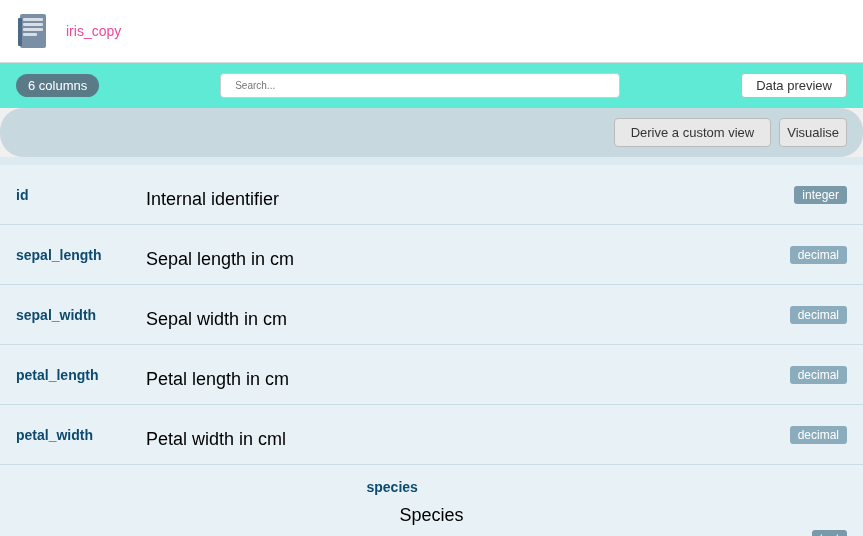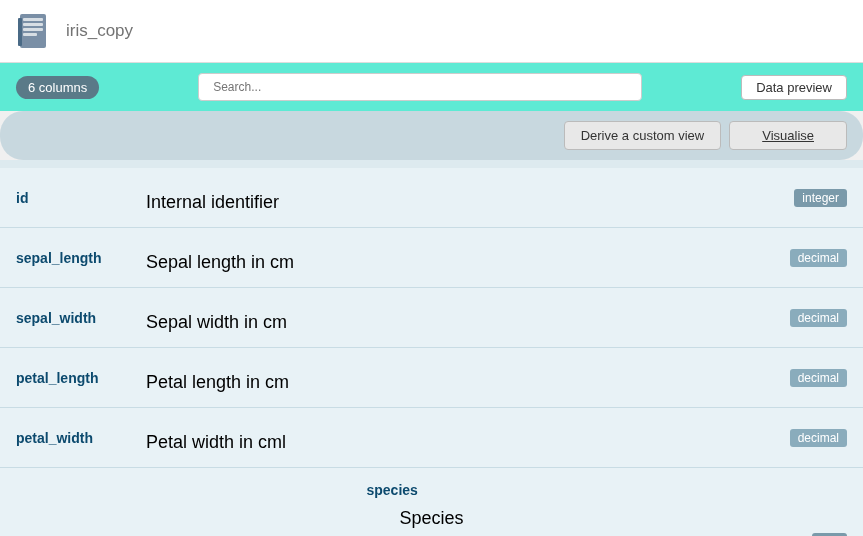--- a/index.html
+++ b/index.html
@@ -20,23 +20,23 @@
       align-items: center;
       gap: 12px;
       border-bottom: 1px solid #ddd;
     }
     .header-icon {
       width: 38px;
       height: 38px;
       flex-shrink: 0;
     }
     .header-title {
-      font-size: 17px;
+      font-size: 14px;
       font-weight: 500;
-      color: #737373;
+      color: #ec4899;
     }
 
     
     .toolbar {
       background: #5eead4;
       padding: 10px 16px;
       display: flex;
       align-items: center;
       gap: 12px;
     }
@@ -47,25 +47,25 @@
       padding: 4px 12px;
       font-size: 13px;
       white-space: nowrap;
     }
     .search-container {
       flex: 1;
       display: flex;
       justify-content: center;
     }
     .search-input {
-      width: 444px;
+      width: 400px;
       padding: 6px 14px;
       border: 1px solid #ccc;
       border-radius: 4px;
-      font-size: 12px;
+      font-size: 10px;
       outline: none;
       background: #fff;
     }
     .data-preview-btn {
       background: #fff;
       border: 1px solid #bbb;
       border-radius: 4px;
       padding: 4px 14px;
       font-size: 13px;
       cursor: pointer;
@@ -89,25 +89,24 @@
       border-radius: 4px;
       padding: 6px 16px;
       font-size: 13px;
       cursor: pointer;
       color: #333;
     }
     .visualise-btn {
       background: #e8e8e8;
       border: 1px solid #bbb;
       border-radius: 4px;
-      padding: 6px 32px;
+      padding: 6px 7px;
       font-size: 13px;
       cursor: pointer;
       color: #333;
-      text-decoration: underline;
     }
 
     
     .table-area {
       background: #ddeaef;
       padding: 8px 0;
     }
 
     
     .field-row {

